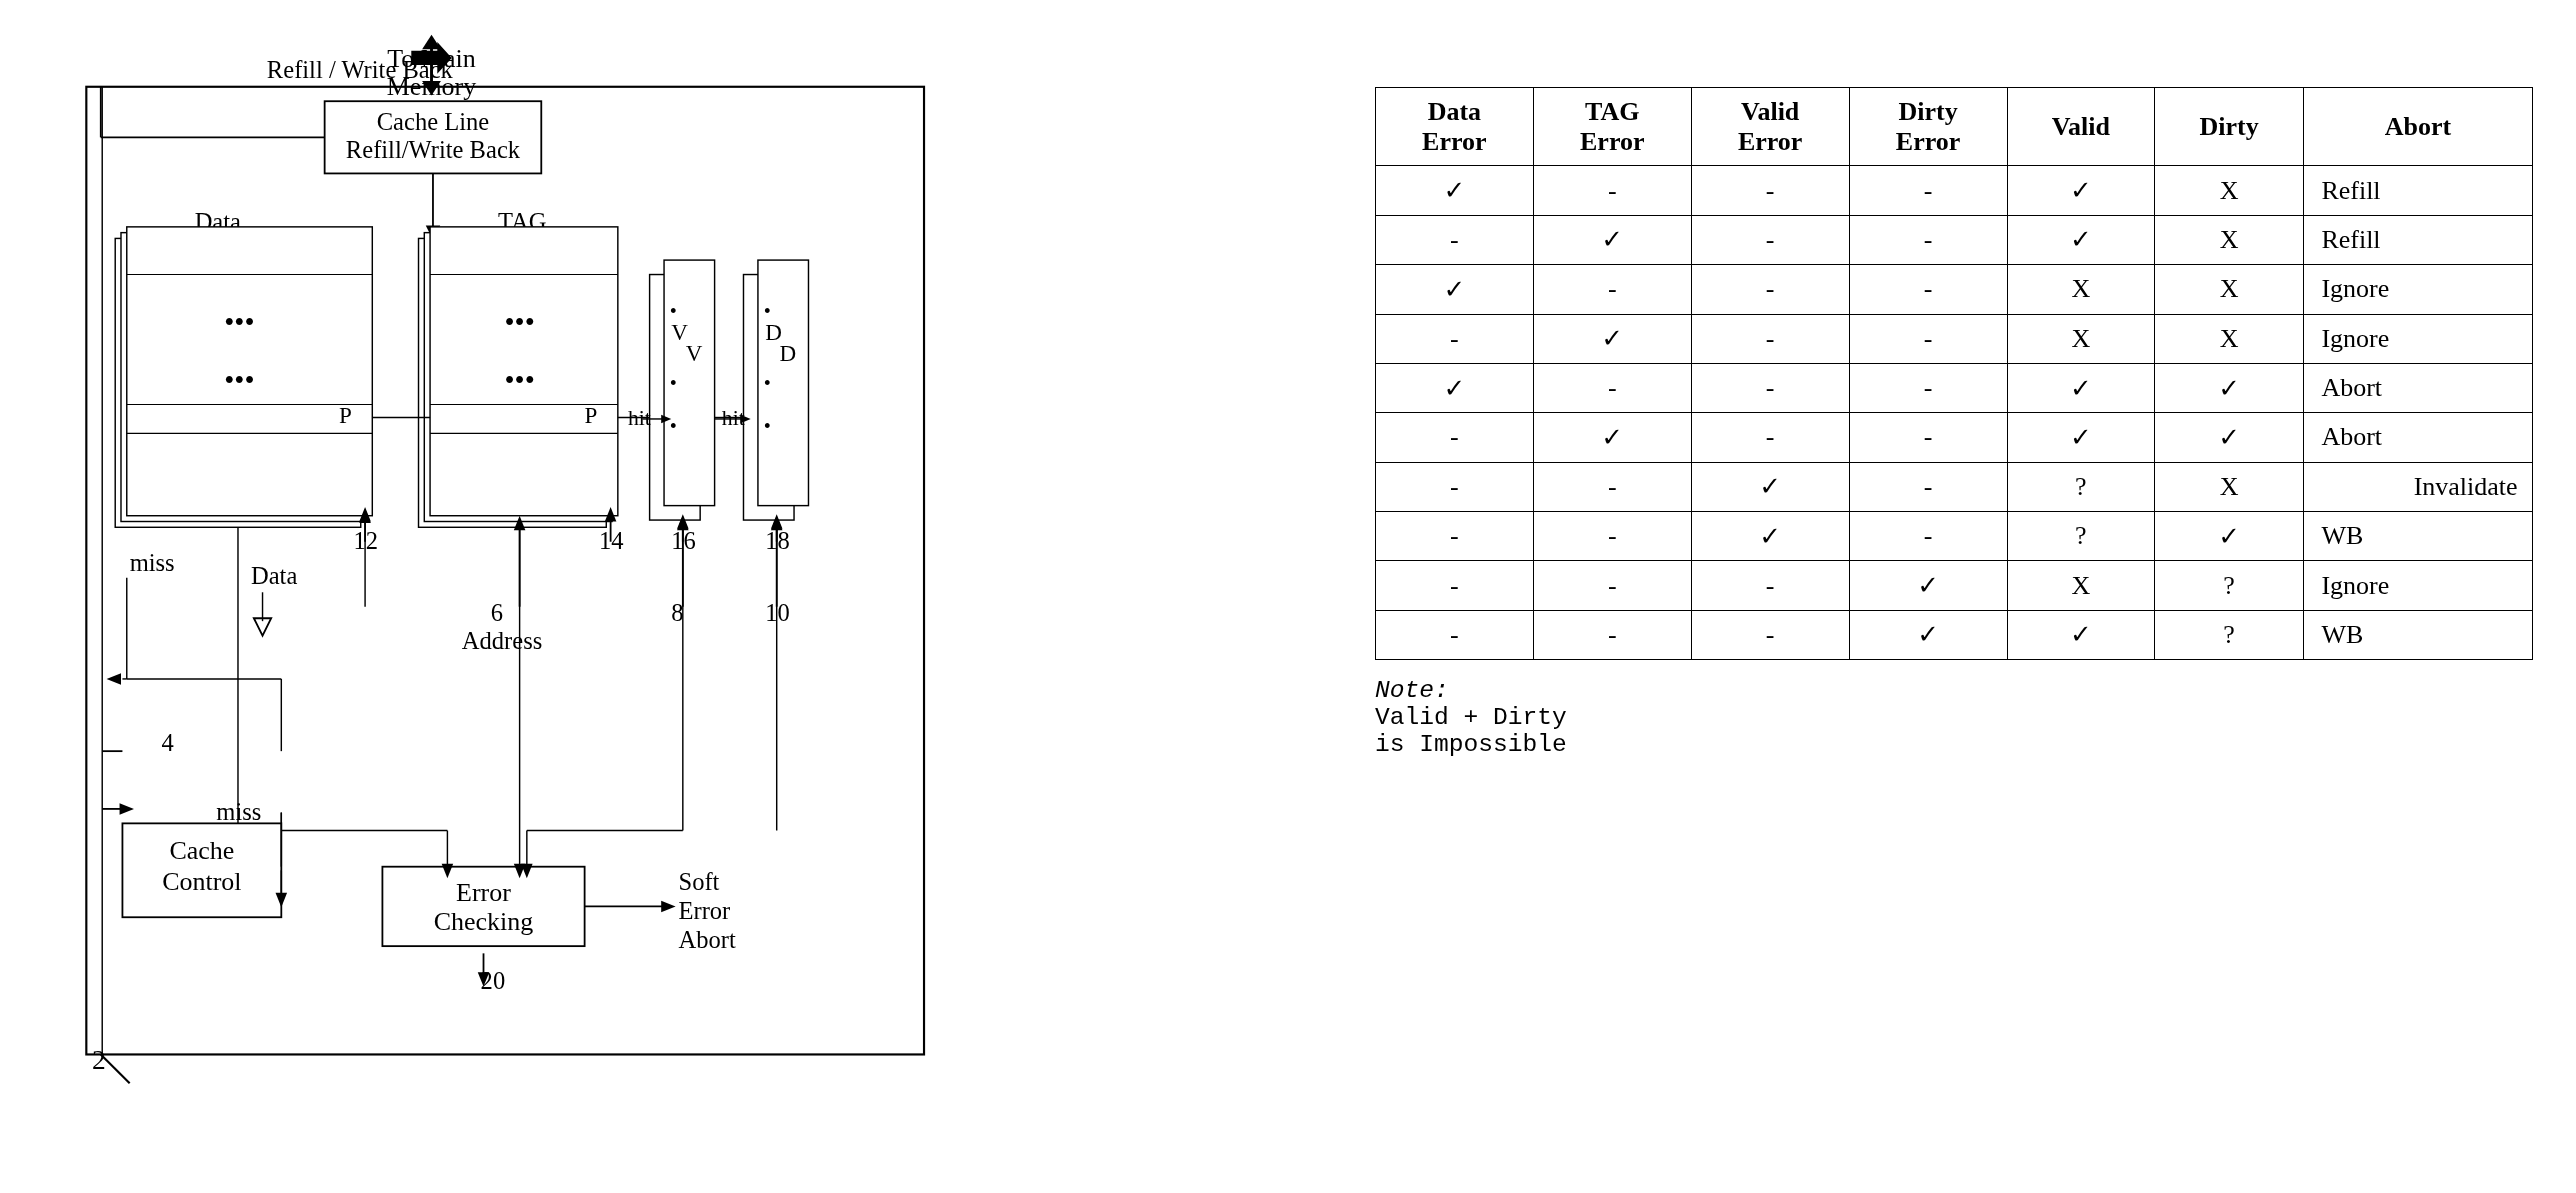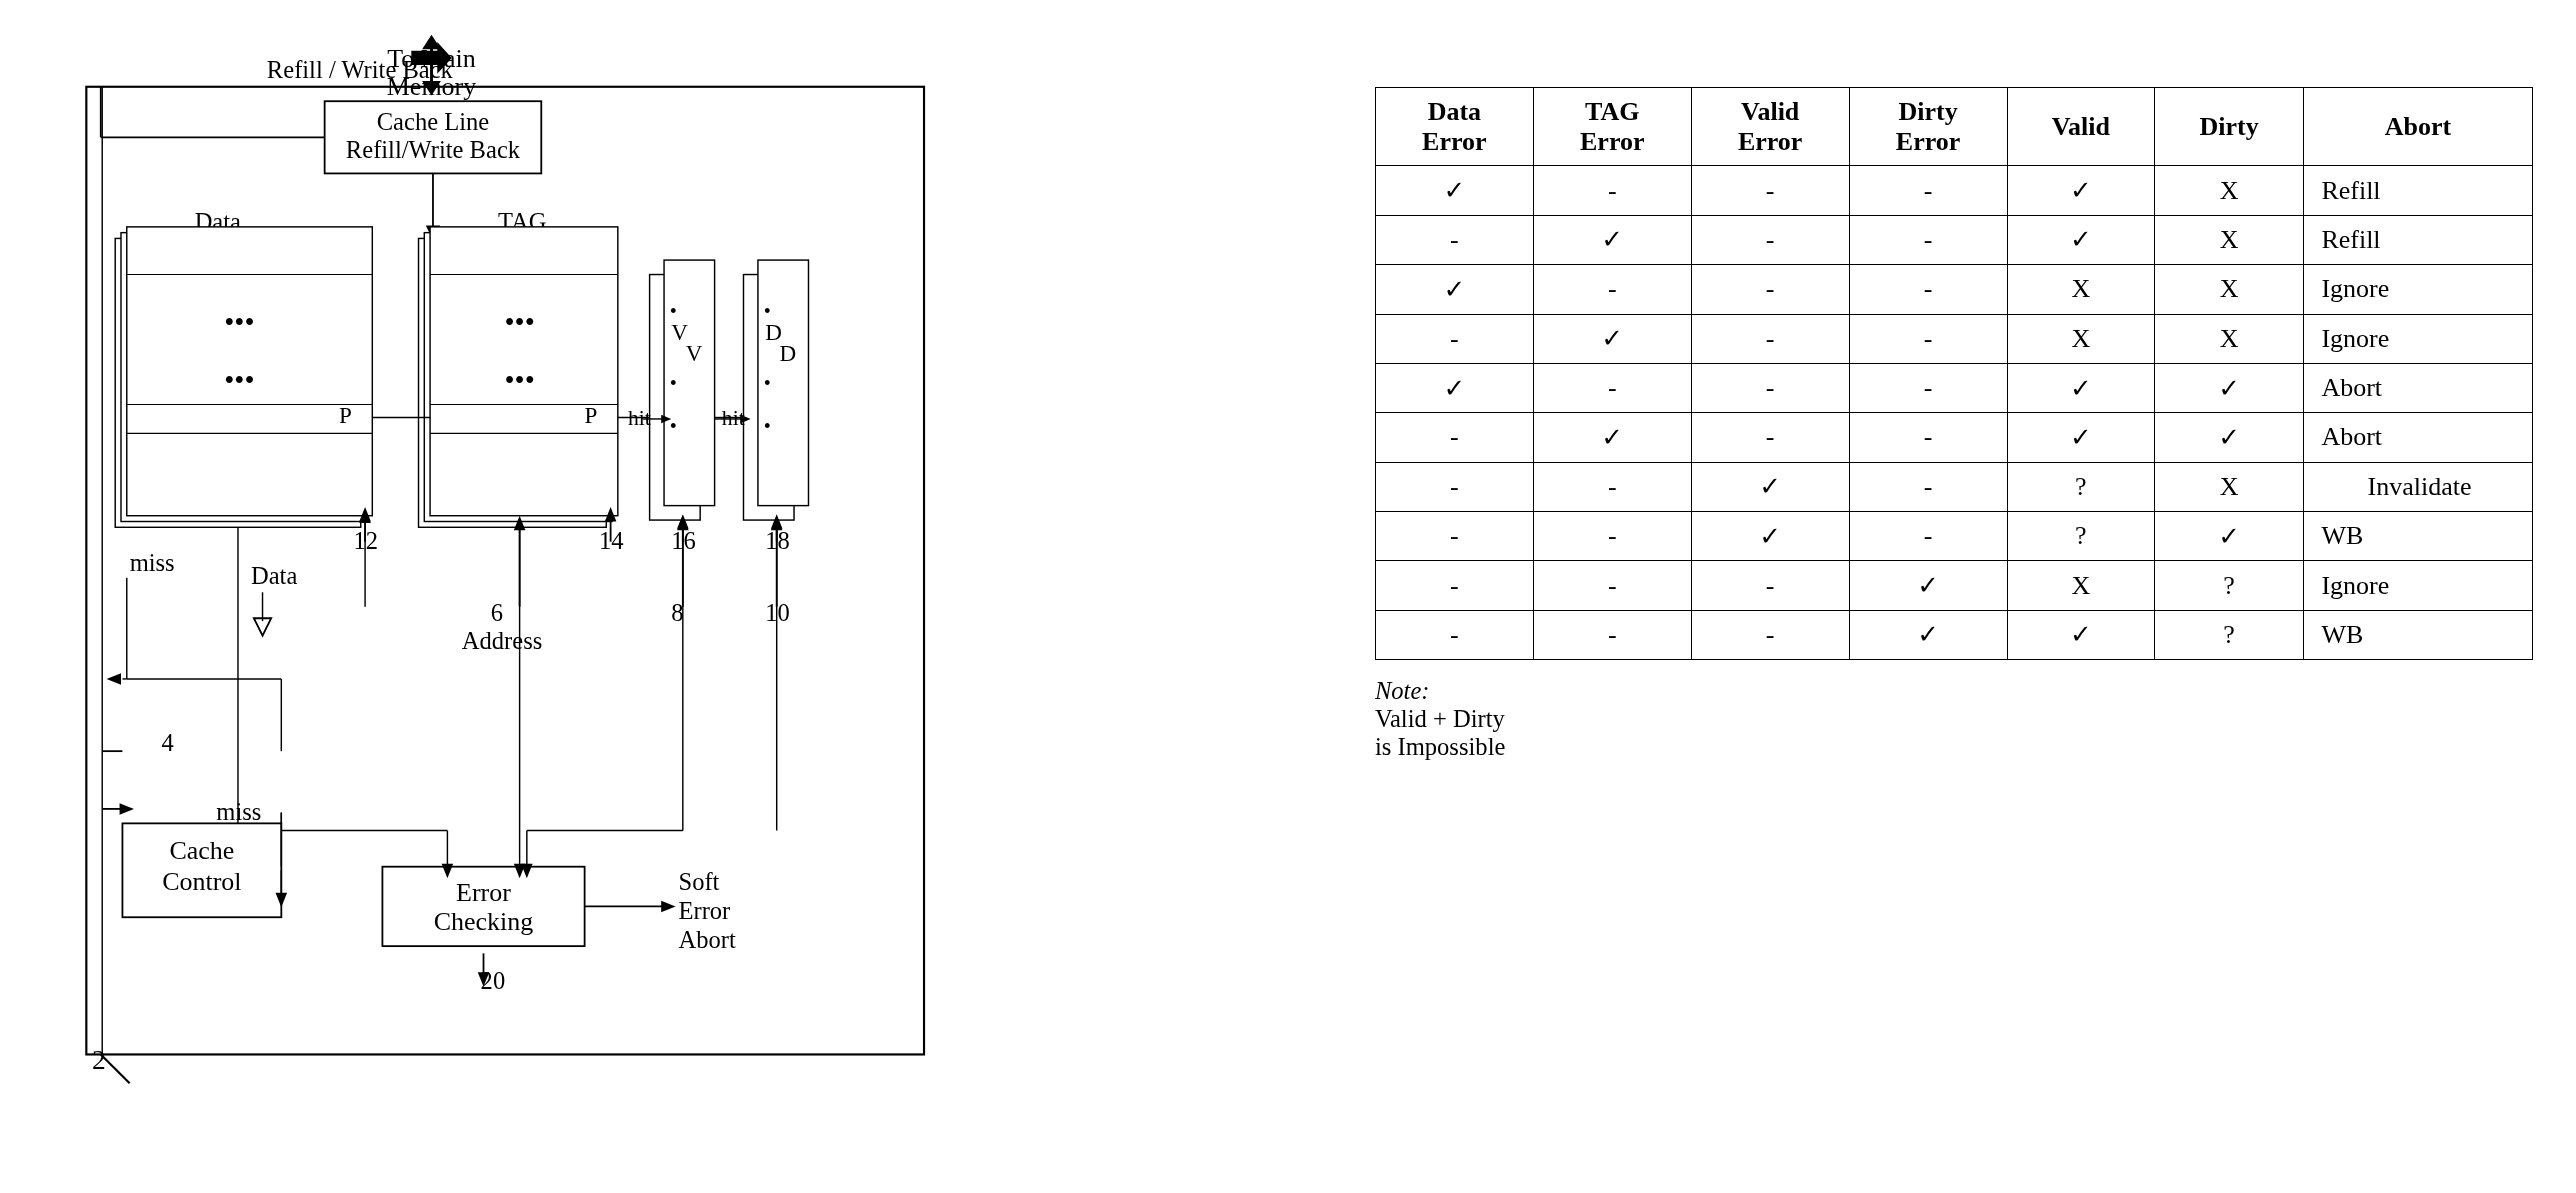--- a/index.html
+++ b/index.html
@@ -49,21 +49,21 @@
       vertical-align: middle;
     }
 
     .error-table th {
       font-weight: bold;
     }
 
     .note-text {
       font-size: 24.6px;
       margin-top: 17.3px;
-      font-family: Liberation Serif, serif;
+      font-family: Liberation Mono, monospace;
     }
 
     .note-text .note-label {
       font-style: italic;
     }
   </style>
 </head>
 <body>
 
 <div class="main-container">
@@ -321,21 +321,21 @@
             <td>✓</td>
             <td style="text-align: left; padding-left: 17.3px;">Abort</td>
           </tr>
           <tr>
             <td>-</td>
             <td>-</td>
             <td>✓</td>
             <td>-</td>
             <td>?</td>
             <td>X</td>
-            <td style="text-align: center; padding-left: 17.3px;">Invalidate</td>
+            <td style="text-align: right; padding-left: 17.3px;">Invalidate</td>
           </tr>
           <tr>
             <td>-</td>
             <td>-</td>
             <td>✓</td>
             <td>-</td>
             <td>?</td>
             <td>✓</td>
             <td style="text-align: left; padding-left: 17.3px;">WB</td>
           </tr>

